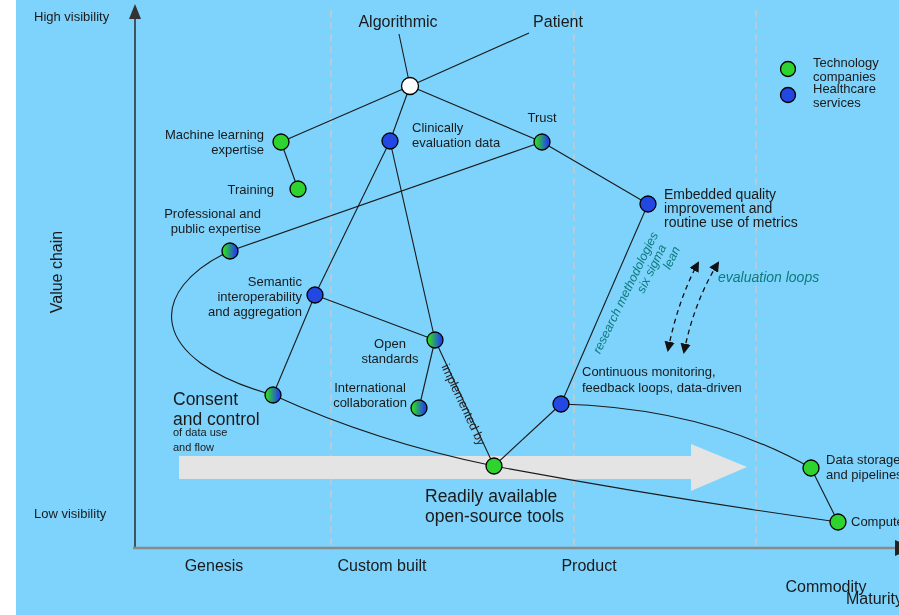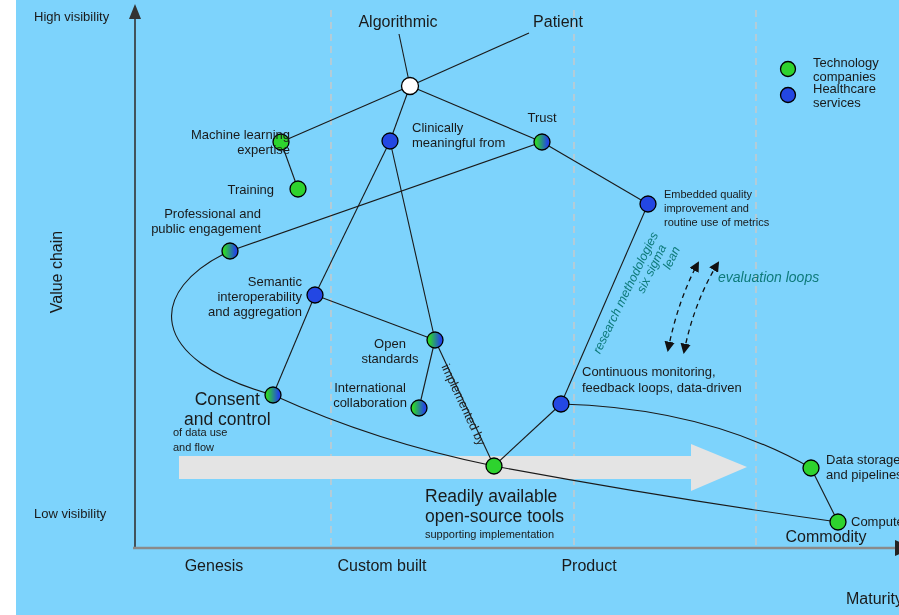--- a/index.html
+++ b/index.html
@@ -10,21 +10,21 @@
   #underlay{position:absolute;left:0;top:0;}
   .lbl{position:absolute;white-space:pre-line;font-size:13px;line-height:15px;color:#1a1a1a;}
   .lbl.right{text-align:right;}
   .lbl.center{text-align:center;transform:translateX(-50%);}
   .big{font-size:16px;line-height:17.5px;}
   .title{font-size:17.5px;line-height:19.5px;}
   .small{font-size:11px;line-height:15px;}
   .teal{color:#0e7a7a;font-style:italic;}
   .rot{transform:translate(-50%,-50%) rotate(var(--a));transform-origin:center;white-space:nowrap;}
   .legend-lbl{font-size:13px;line-height:13.5px;}
-  .embed{font-size:11px;line-height:14.2px;}
+  .embed{font-size:14px;line-height:14.2px;}
 </style>
 </head>
 <body>
 
 <div id="stage">
 
   <svg id="underlay" width="899" height="615" viewBox="0 0 899 615">
     <defs>
       <linearGradient id="dual" x1="0" y1="0" x2="1" y2="0">
         <stop offset="0.15" stop-color="#2ed32e"></stop>
@@ -104,55 +104,54 @@
   </svg>
 
   <div class="lbl" style="left:18px;top:9px;">High visibility</div>
   <div class="lbl" style="left:18px;top:506px;">Low visibility</div>
   <div class="lbl big rot" style="left:41px;top:272px;--a:-90deg;">Value chain</div>
   <div class="lbl big" style="left:830px;top:590px;">Maturity</div>
 
   <div class="lbl big center" style="left:198px;top:557px;">Genesis</div>
   <div class="lbl big center" style="left:366px;top:557px;">Custom built</div>
   <div class="lbl big center" style="left:573px;top:557px;">Product</div>
-  <div class="lbl big center" style="left:810px;top:528px;">Commodity</div>
+  <div class="lbl big center" style="left:810px;top:578px;">Commodity</div>
 
   <div class="lbl big center" style="left:382px;top:13px;">Algorithmic</div>
   <div class="lbl big center" style="left:542px;top:13px;">Patient</div>
 
-  <div class="lbl right" style="right:625px;top:127px;">Machine learning
+  <div class="lbl right" style="right:651px;top:127px;">Machine learning
 expertise</div>
   <div class="lbl right" style="right:641px;top:182px;">Training</div>
   <div class="lbl" style="left:396px;top:120px;">Clinically
-meaningful from</div>
+evaluation data</div>
   <div class="lbl center" style="left:526px;top:110px;">Trust</div>
   <div class="lbl right" style="right:654px;top:206px;">Professional and
-public engagement</div>
+public expertise</div>
   <div class="lbl right" style="right:613px;top:274px;">Semantic
 interoperability
 and aggregation</div>
   <div class="lbl center" style="left:374px;top:336px;">Open
 standards</div>
   <div class="lbl center" style="left:354px;top:380px;">International
 collaboration</div>
 
-  <div class="lbl title" style="left:168px;top:390px;text-align:center;">Consent
+  <div class="lbl title" style="left:157px;top:390px;">Consent
 and control</div>
   <div class="lbl small" style="left:157px;top:425px;">of data use
 and flow</div>
 
   <div class="lbl embed" style="left:648px;top:187px;">Embedded quality
 improvement and
 routine use of metrics</div>
   <div class="lbl title" style="left:409px;top:487px;">Readily available
 open-source tools</div>
 
   <div class="lbl" style="left:566px;top:364px;line-height:16px;">Continuous monitoring,
 feedback loops, data-driven</div>
-  <div class="lbl small" style="left:409px;top:527px;">supporting implementation</div>
 
   <div class="lbl" style="left:810px;top:452px;">Data storage
 and pipelines</div>
   <div class="lbl" style="left:835px;top:514px;">Compute</div>
 
   <div class="lbl rot" style="left:447px;top:405px;--a:65deg;font-size:12.5px;color:#222;">implemented by</div>
   <div class="lbl teal rot" style="left:610px;top:293px;--a:-64deg;font-size:12.5px;">research methodologies</div>
   <div class="lbl teal rot" style="left:636px;top:269px;--a:-64deg;font-size:12.5px;">six sigma</div>
   <div class="lbl teal rot" style="left:656px;top:258px;--a:-64deg;font-size:12.5px;">lean</div>
   <div class="lbl teal" style="left:702px;top:270px;font-size:14px;">evaluation loops</div>

